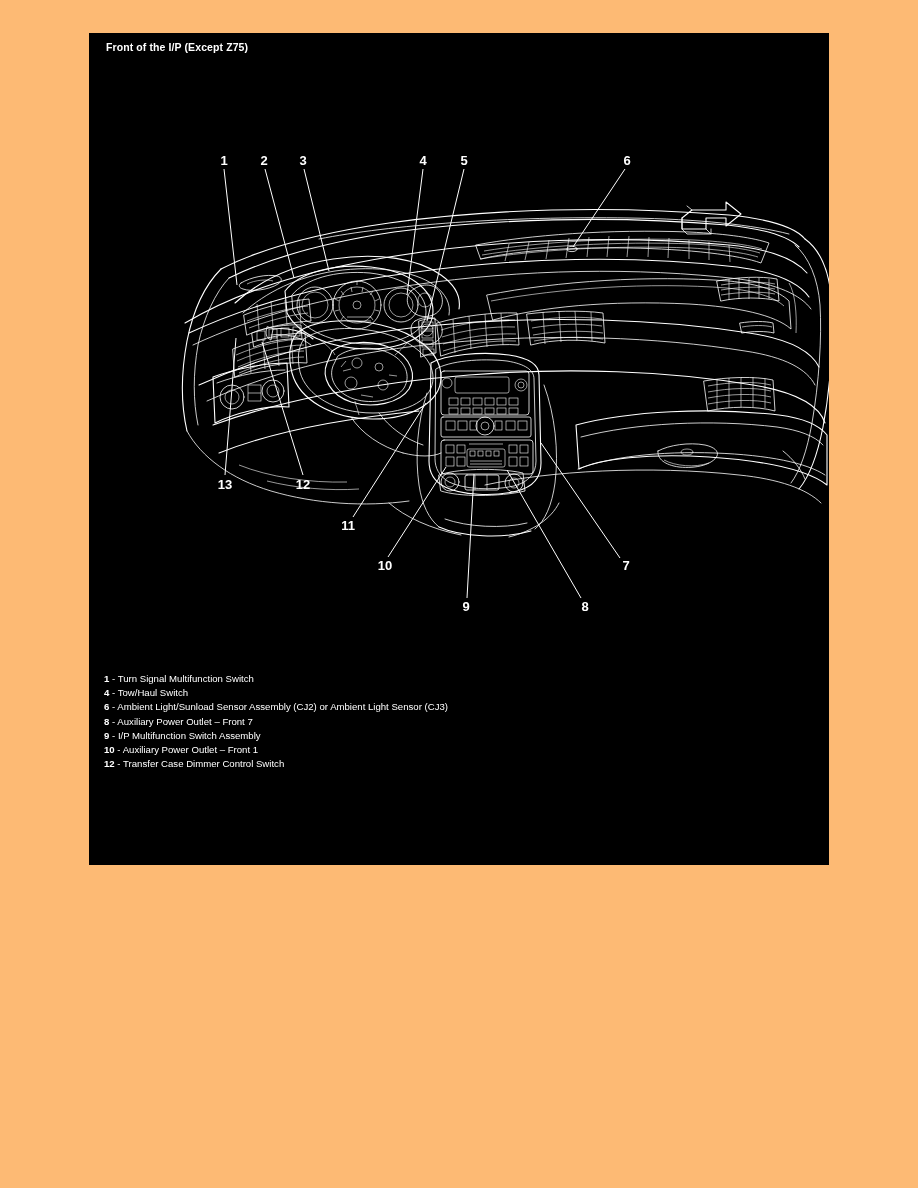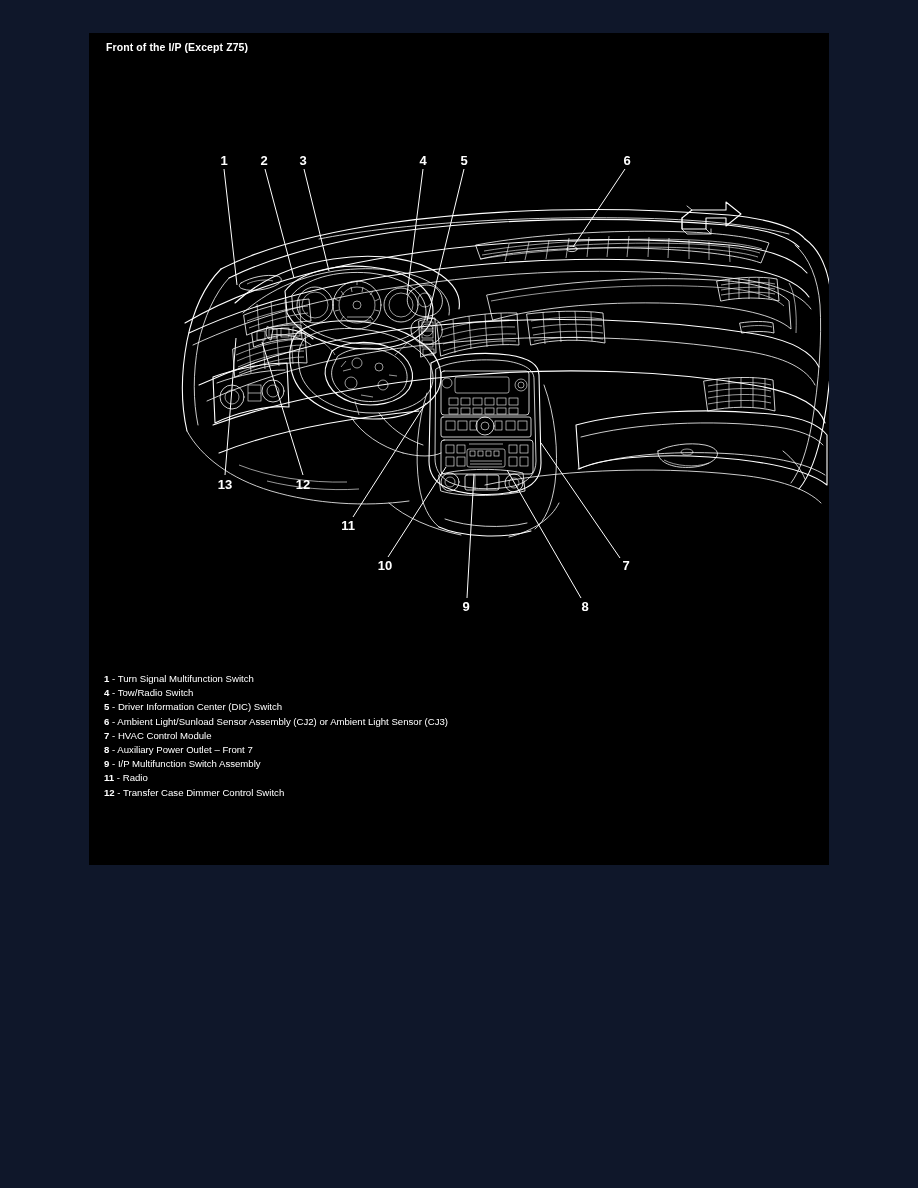--- a/index.html
+++ b/index.html
@@ -12,21 +12,21 @@
     height: 1188px;
     position: relative;
     font-family: "Liberation Sans", sans-serif;
     overflow: hidden;
   }
   #page {
     position: absolute;
     left: 0; top: 0;
     width: 918px;
     height: 1188px;
-    background: #0f172a;
+    background: #fdba74;
   }
   #figure-panel {
     position: absolute;
     left: 89px;
     top: 33px;
     width: 740px;
     height: 832px;
     background: #000000;
   }
   #figure-title {
@@ -491,51 +491,41 @@
 
     <div id="legend">
       <div class="legend-row">
         <span class="legend-num">1</span>
         <span class="legend-sep">-</span>
         <span class="legend-text">Turn Signal Multifunction Switch</span>
       </div>
       <div class="legend-row">
         <span class="legend-num">4</span>
         <span class="legend-sep">-</span>
-        <span class="legend-text">Tow/Radio Switch</span>
-      </div>
-      <div class="legend-row">
-        <span class="legend-num">5</span>
-        <span class="legend-sep">-</span>
-        <span class="legend-text">Driver Information Center (DIC) Switch</span>
+        <span class="legend-text">Tow/Haul Switch</span>
       </div>
       <div class="legend-row">
         <span class="legend-num">6</span>
         <span class="legend-sep">-</span>
         <span class="legend-text">Ambient Light/Sunload Sensor Assembly (CJ2) or Ambient Light Sensor (CJ3)</span>
       </div>
       <div class="legend-row">
-        <span class="legend-num">7</span>
-        <span class="legend-sep">-</span>
-        <span class="legend-text">HVAC Control Module</span>
-      </div>
-      <div class="legend-row">
         <span class="legend-num">8</span>
         <span class="legend-sep">-</span>
         <span class="legend-text">Auxiliary Power Outlet – Front 7</span>
       </div>
       <div class="legend-row">
         <span class="legend-num">9</span>
         <span class="legend-sep">-</span>
         <span class="legend-text">I/P Multifunction Switch Assembly</span>
       </div>
       <div class="legend-row">
-        <span class="legend-num">11</span>
-        <span class="legend-sep">-</span>
-        <span class="legend-text">Radio</span>
+        <span class="legend-num">10</span>
+        <span class="legend-sep">-</span>
+        <span class="legend-text">Auxiliary Power Outlet – Front 1</span>
       </div>
       <div class="legend-row">
         <span class="legend-num">12</span>
         <span class="legend-sep">-</span>
         <span class="legend-text">Transfer Case Dimmer Control Switch</span>
       </div>
     </div>
 
   </div>
 </div>

